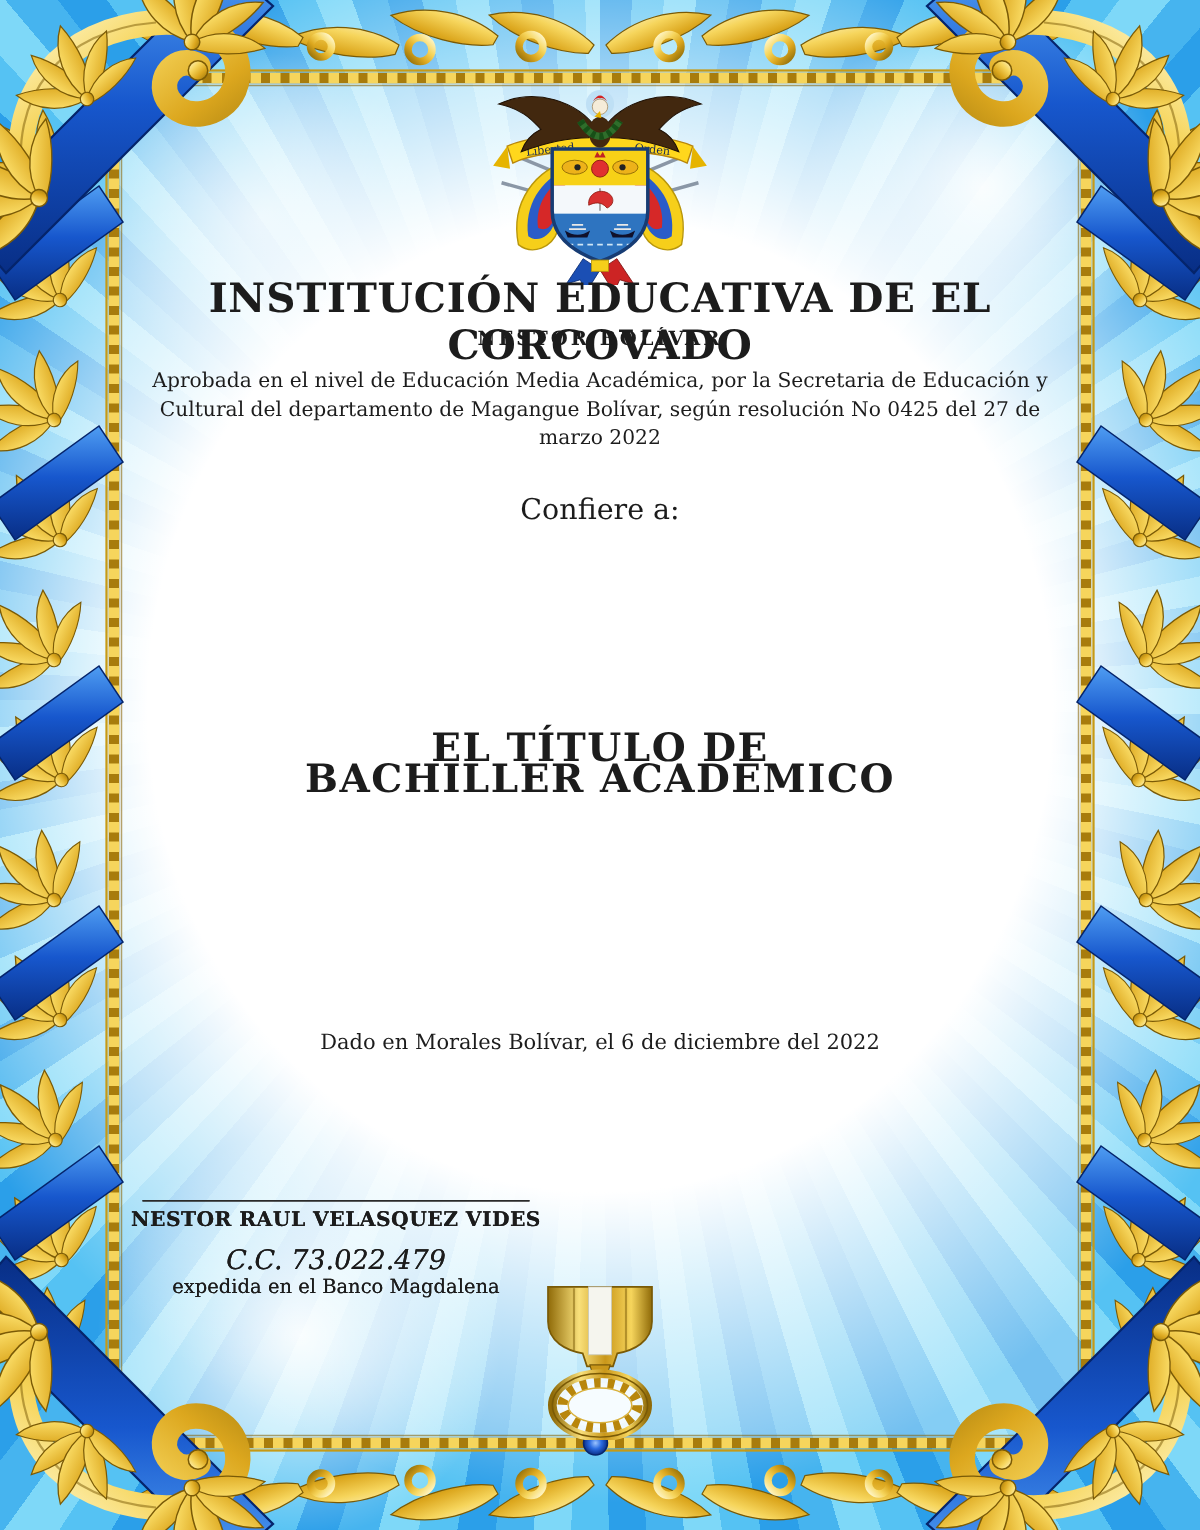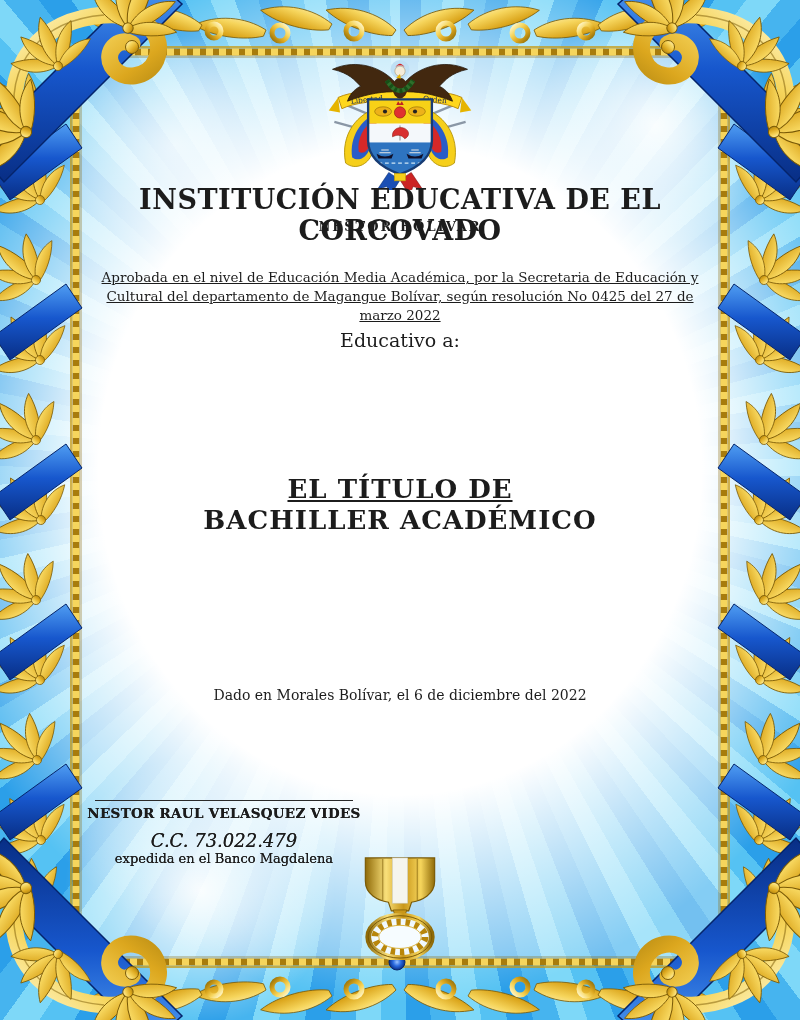--- a/index.html
+++ b/index.html
@@ -21,23 +21,23 @@
       radial-gradient(circle at 200px 890px, rgba(255,255,255,.92) 0%, rgba(255,255,255,0) 135px),
       radial-gradient(circle at 175px 145px, rgba(255,255,255,.65) 0%, rgba(255,255,255,0) 110px);
   }
   svg.frame{position:absolute;inset:0;pointer-events:none;}
   svg.coat{position:absolute;top:48px;left:50%;transform:translateX(-50%);}
   svg.medal{position:absolute;top:856px;left:50%;transform:translateX(-50%);}
   .content{position:absolute;inset:0;padding-left:40px;}
   .content > div, .content > h1{position:absolute;left:84px;right:84px;text-align:center;margin:0;}
   .t-institution{top:184px;font-size:27px;font-weight:bold;letter-spacing:.5px;}
   .t-location{top:219px;font-size:13px;font-weight:bold;letter-spacing:2px;}
-  .t-approval{top:268px;font-size:13.5px;line-height:19px;white-space:pre-line;font-weight:500;text-decoration:underline;}
+  .t-approval{top:245px;font-size:13.5px;line-height:19px;white-space:pre-line;font-weight:500;}
   .t-confiere{top:329px;font-size:19px;}
-  .t-degree1{top:474px;font-size:26px;font-weight:bold;letter-spacing:1px;text-decoration:underline;}
+  .t-degree1{top:484px;font-size:26px;font-weight:bold;letter-spacing:1px;}
   .t-degree2{top:505px;font-size:26px;font-weight:bold;letter-spacing:1px;}
   .t-achievement{top:579px;font-size:13.5px;line-height:19.5px;white-space:pre-line;}
   .t-issued{top:687px;font-size:14px;}
   .t-registry{top:706px;font-size:14px;}
   .sig{position:absolute;top:800px;width:280px;text-align:center;line-height:16px;}
   .sig-left{left:118px;}
   .sig-right{left:448px;}
   .sig-line{border-top:1.5px solid #2a2a2a;width:92%;margin:0 auto 4px auto;height:0;}
   .sig-name{font-size:13.5px;font-weight:bold;letter-spacing:.3px;}
   .sig-cc{font-size:18px;margin-top:12px;font-style:italic;}
@@ -237,21 +237,21 @@
       <path d="M92,132 L104,150 L94,147 L90,156 L80,140 Z" fill="#cc2424" stroke="#7a1010" stroke-width="0.6"></path>
       <rect x="74" y="133" width="12" height="8" fill="#f6cf1a" stroke="#b8960a" stroke-width="0.6"></rect>
     </g>
   </svg>
 
   <div class="content">
     <h1 class="t-institution">INSTITUCIÓN EDUCATIVA DE EL CORCOVADO</h1>
     <div class="t-location">NESTOR BOLÍVAR</div>
     <div class="t-approval">Aprobada en el nivel de Educación Media Académica, por la Secretaria de Educación y
 Cultural del departamento de Magangue Bolívar, según resolución No 0425 del 27 de marzo 2022</div>
-    <div class="t-confiere">Educativo a:</div>
+    <div class="t-confiere">Confiere a:</div>
     <div class="t-degree1">EL TÍTULO DE</div>
     <div class="t-degree2">BACHILLER ACADÉMICO</div>
     <div class="t-issued">Dado en Morales Bolívar, el 6 de diciembre del 2022</div>
 
     <div class="sig sig-left">
       <div class="sig-line"></div>
       <div class="sig-name">NESTOR RAUL VELASQUEZ VIDES</div>
       <div class="sig-cc">C.C. 73.022.479</div>
       <div class="sig-place">expedida en el Banco Magdalena</div>
     </div>

